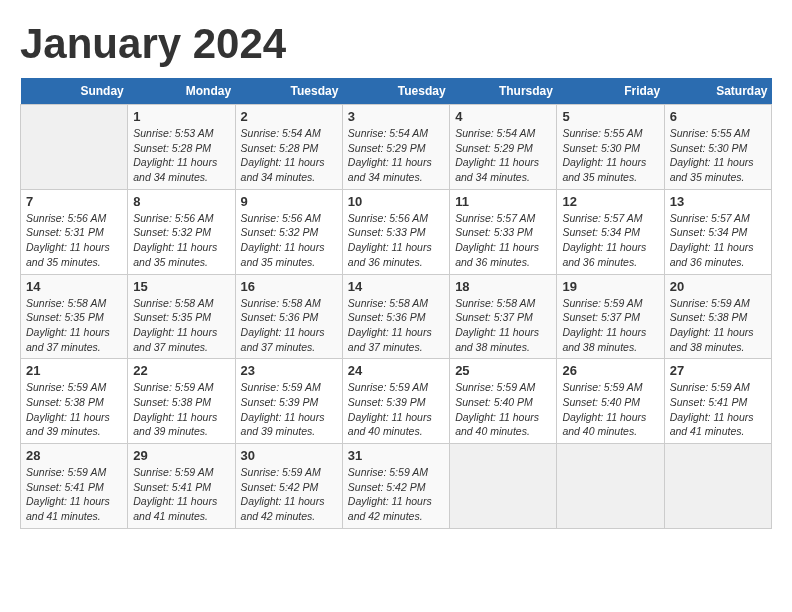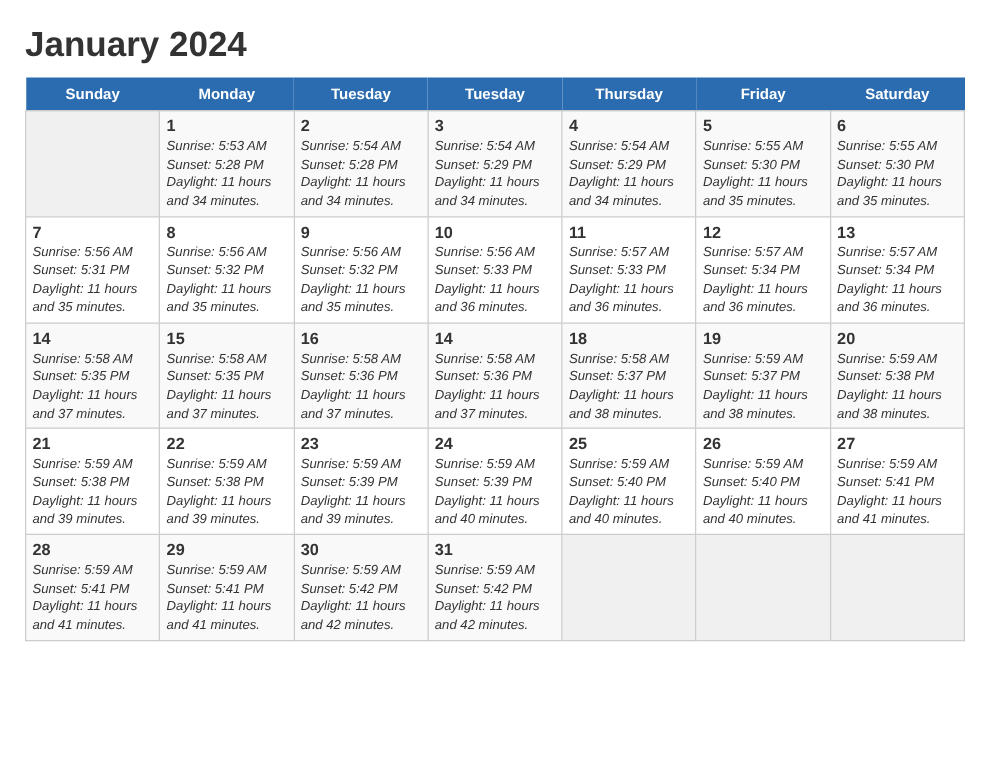--- a/index.html
+++ b/index.html
@@ -31,38 +31,38 @@
     .logo-blue { color: #1a6fb5; }
     .logo-icon {
       width: 32px;
       height: 32px;
       margin-right: 4px;
     }
     .title-block {
       text-align: right;
     }
     .month-title {
-      font-size: 28px;
+      font-size: 42px;
       font-weight: bold;
       color: #333;
     }
     .location {
       font-size: 16px;
       color: #555;
     }
     table {
       width: 100%;
       border-collapse: collapse;
       font-size: 11px;
     }
     thead tr th {
       background-color: #2b6cb0;
       color: #fff;
       padding: 6px 4px;
-      text-align: center;
+      text-align: right;
       font-size: 12px;
       font-weight: bold;
     }
     tbody tr td {
       border: 1px solid #ccc;
       padding: 4px 5px;
       vertical-align: top;
       height: 80px;
       width: 14.28%;
       background: #fff;

